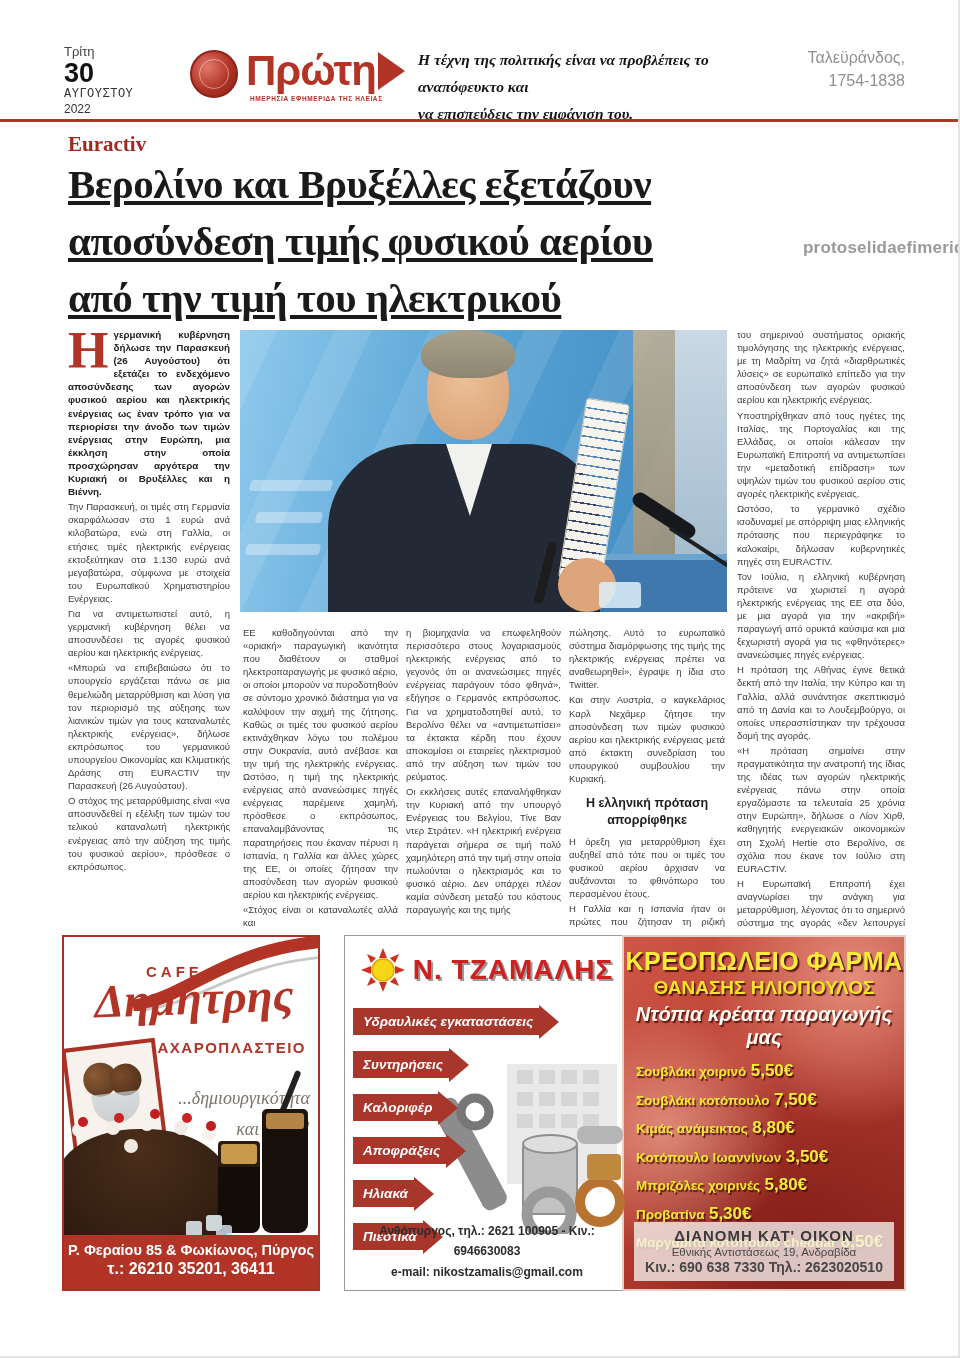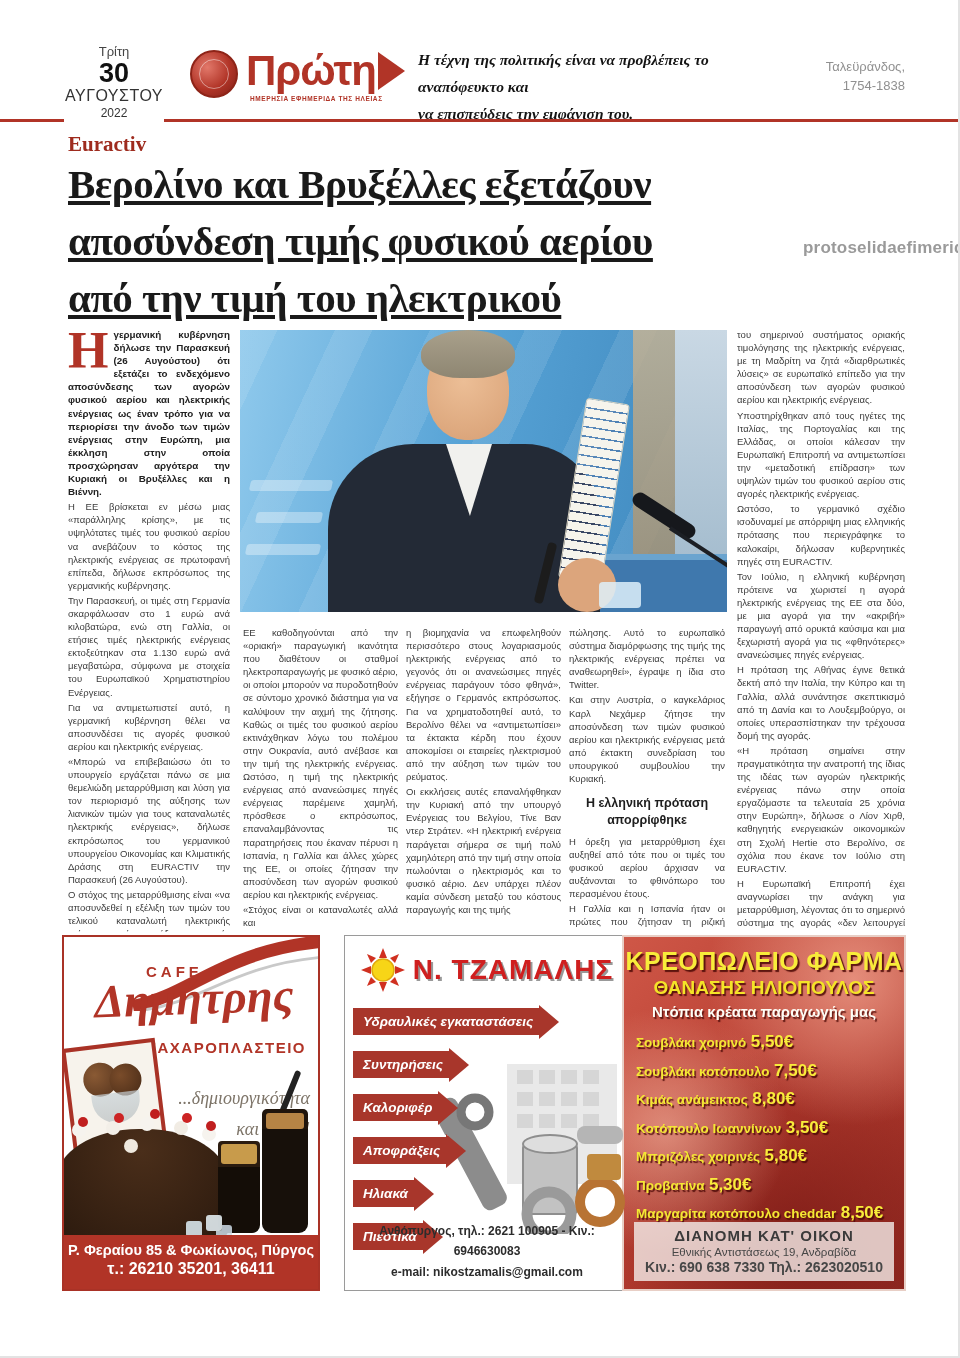--- a/index.html
+++ b/index.html
@@ -4,40 +4,40 @@
 <style>
   * { margin:0; padding:0; box-sizing:border-box; }
   html,body { background:#f2f2f2; }
   .page {
     position:relative; width:960px; height:1358px; background:#fff;
     margin:0 auto; overflow:hidden;
     font-family:"Liberation Sans", sans-serif; color:#3b3b3b;
     border-right:2px solid #e3e3e3; border-bottom:2px solid #e3e3e3;
   }
   
-  .date-block { position:absolute; left:64px; top:44px; width:100px; text-align:center; z-index:3; background:#fff; padding-bottom:2px;}
+  .date-block { position:absolute; left:64px; top:44px; width:100px; text-align:left; z-index:3; background:#fff; padding-bottom:2px;}
   .date-weekday { font-size:13px; color:#444; }
   .date-day { font-size:27px; font-weight:800; color:#111; line-height:1.05; }
-  .date-month { font-size:16px; color:#333; letter-spacing:.5px; }
+  .date-month { font-size:12px; color:#333; letter-spacing:.5px;font-family:Liberation Mono, monospace; }
   .date-year { font-size:12px; color:#333; margin-top:1px;}
   .logo { position:absolute; left:190px; top:50px; display:flex; align-items:flex-start; gap:8px; }
   .logo-emblem { width:48px; height:48px; border-radius:50%;
     background:radial-gradient(circle at 35% 35%, #e2786a, #b13427 55%, #7e1f17);
     border:2px solid #8e2418; position:relative; }
   .logo-emblem::after{ content:""; position:absolute; inset:7px; border-radius:50%; border:1px solid rgba(255,255,255,.45);}
   .logo-text-wrap { display:flex; flex-direction:column; }
   .logo-name { font-size:42px; font-weight:800; color:#b13427; letter-spacing:-1px; line-height:1; }
   .logo-tagline { font-size:6.5px; font-weight:bold; color:#b13427; letter-spacing:.6px; margin:3px 0 0 4px; }
   .quote-arrow { position:absolute; left:378px; top:52px; width:0; height:0;
     border-top:19px solid transparent; border-bottom:19px solid transparent; border-left:27px solid #b13427; }
   .masthead-quote { position:absolute; left:418px; top:46px; width:380px;
     font-family:"Liberation Serif", serif; font-style:italic; font-weight:bold;
     font-size:15.5px; line-height:1.75; color:#141414; }
-  .quote-attribution { position:absolute; left:775px; top:58px; width:130px; text-align:right;
-    font-size:13px; color:#909090; line-height:1.45; }
+  .quote-attribution { position:absolute; left:775px; top:46px; width:130px; text-align:right;
+    font-size:16px; color:#909090; line-height:1.45; }
   .header-rule { position:absolute; left:0; top:119px; width:960px; height:3px; background:#b13427; z-index:2; }
   
   .kicker { position:absolute; left:68px; top:132px; font-family:"Liberation Serif", serif;
     font-weight:bold; font-size:21px; color:#9e2b1e; }
   .headline { position:absolute; left:68px; top:156px; width:700px;
     font-family:"Liberation Serif", serif; font-weight:700; color:#1a1a1a;text-decoration:underline; }
   .headline-line { font-size:41px; line-height:57px; letter-spacing:-.5px; white-space:nowrap; }
   .watermark { position:absolute; left:803px; top:238px; width:140px;
     font-size:17px; font-weight:bold; color:#9a9a9a; letter-spacing:.2px; }
   
@@ -148,22 +148,22 @@
   .ad-farma { left:622px; width:284px; border:2px solid #e8cfc6;
     background:
       radial-gradient(circle at 82% 12%, rgba(240,160,140,.8), rgba(240,160,140,0) 38%),
       radial-gradient(circle at 15% 55%, rgba(238,170,150,.7), rgba(238,170,150,0) 40%),
       radial-gradient(circle at 60% 85%, rgba(120,25,20,.75), rgba(120,25,20,0) 55%),
       linear-gradient(135deg, #cf5747 0%, #b23a2e 55%, #932a22 100%); }
   .fm-title { text-align:center; margin-top:10px; font-size:25px; font-weight:800; color:#f8ec3a;
     letter-spacing:.5px; text-shadow:2px 2px 1px rgba(80,12,8,.9); }
   .fm-owner { text-align:center; font-size:19px; font-weight:800; color:#f4e428;
     text-shadow:1.5px 1.5px 1px rgba(80,12,8,.9); margin-top:1px; }
-  .fm-subtitle { text-align:center; font-size:15px; font-weight:bold; color:#fdfdf6;
-    text-shadow:1.5px 1.5px 1px rgba(80,12,8,.85); margin-top:4px; }
+  .fm-subtitle { text-align:center; font-size:20px; font-weight:bold; color:#fdfdf6;
+    text-shadow:1.5px 1.5px 1px rgba(80,12,8,.85); margin-top:4px;font-style:italic; }
   .fm-items { margin:8px 0 0 12px; }
   .fm-row { line-height:27.5px; white-space:nowrap; }
   .fm-name { font-size:13.5px; font-weight:bold; color:#f4e833; text-shadow:1.5px 1.5px 1px rgba(80,12,8,.9); }
   .fm-price { font-size:17px; font-weight:800; color:#f8ec3a; text-shadow:1.5px 1.5px 1px rgba(80,12,8,.95); }
   .fm-delivery { position:absolute; left:10px; right:10px; bottom:8px; background:rgba(246,242,240,.78);
     text-align:center; padding:5px 2px 6px; }
   .fm-delivery-title { font-size:15px; font-weight:800; color:#3a3a3a; letter-spacing:1px; }
   .fm-address { font-size:11.5px; color:#474747; margin-top:2px; }
   .fm-phones { font-size:14px; font-weight:bold; color:#474747; margin-top:1px; }
 </style>
@@ -225,21 +225,20 @@
     <div class="ph-hand"></div>
     <div class="ph-pen"></div>
     <div class="ph-mic-head"></div>
     <div class="ph-mic-boom"></div>
     <div class="ph-glass"></div>
   </div>
 
   <div class="col col1">
 
   <p class="lead"><span class="dropcap">Η</span>γερμανική κυβέρνηση δήλωσε την Παρασκευή (26 Αυγούστου) ότι εξετάζει το ενδεχόμενο αποσύνδεσης των αγορών φυσικού αερίου και ηλεκτρικής ενέργειας ως έναν τρόπο για να περιορίσει την άνοδο των τιμών ενέργειας στην Ευρώπη, μια έκκληση στην οποία προσχώρησαν αργότερα την Κυριακή οι Βρυξέλλες και η Βιέννη.</p>
-      <p class="p">Η ΕΕ βρίσκεται εν μέσω μιας «παράλληλης κρίσης», με τις υψηλότατες τιμές του φυσικού αερίου να ανεβάζουν το κόστος της ηλεκτρικής ενέργειας σε πρωτοφανή επίπεδα, δήλωσε εκπρόσωπος της γερμανικής κυβέρνησης.</p>
       <p class="p">Την Παρασκευή, οι τιμές στη Γερμανία σκαρφάλωσαν στο 1 ευρώ ανά κιλοβατώρα, ενώ στη Γαλλία, οι ετήσιες τιμές ηλεκτρικής ενέργειας εκτοξεύτηκαν στα 1.130 ευρώ ανά μεγαβατώρα, σύμφωνα με στοιχεία του Ευρωπαϊκού Χρηματιστηρίου Ενέργειας.</p>
       <p class="p">Για να αντιμετωπιστεί αυτό, η γερμανική κυβέρνηση θέλει να αποσυνδέσει τις αγορές φυσικού αερίου και ηλεκτρικής ενέργειας.</p>
       <p class="p">«Μπορώ να επιβεβαιώσω ότι το υπουργείο εργάζεται πάνω σε μια θεμελιώδη μεταρρύθμιση και λύση για τον περιορισμό της αύξησης των λιανικών τιμών για τους καταναλωτές ηλεκτρικής ενέργειας», δήλωσε εκπρόσωπος του γερμανικού υπουργείου Οικονομίας και Κλιματικής Δράσης στη EURACTIV την Παρασκευή (26 Αυγούστου).</p>
       <p class="p">Ο στόχος της μεταρρύθμισης είναι «να αποσυνδεθεί η εξέλιξη των τιμών του τελικού καταναλωτή ηλεκτρικής ενέργειας από την αύξηση της τιμής του φυσικού αερίου», πρόσθεσε ο εκπρόσωπος.</p>
     </div>
   <div class="col col2">
 
   <p class="p">ΕΕ καθοδηγούνται από την «οριακή» παραγωγική ικανότητα που διαθέτουν οι σταθμοί ηλεκτροπαραγωγής με φυσικό αέριο, οι οποίοι μπορούν να πυροδοτηθούν σε σύντομο χρονικό διάστημα για να καλύψουν την αιχμή της ζήτησης. Καθώς οι τιμές του φυσικού αερίου εκτινάχθηκαν λόγω του πολέμου στην Ουκρανία, αυτό ανέβασε και την τιμή της ηλεκτρικής ενέργειας. Ωστόσο, η τιμή της ηλεκτρικής ενέργειας από ανανεώσιμες πηγές ενέργειας παρέμεινε χαμηλή, πρόσθεσε ο εκπρόσωπος, επαναλαμβάνοντας τις παρατηρήσεις που έκαναν πέρυσι η Ισπανία, η Γαλλία και άλλες χώρες της ΕΕ, οι οποίες ζήτησαν την αποσύνδεση των αγορών φυσικού αερίου και ηλεκτρικής ενέργειας.</p>
       <p class="p">«Στόχος είναι οι καταναλωτές αλλά και</p>
     </div>

